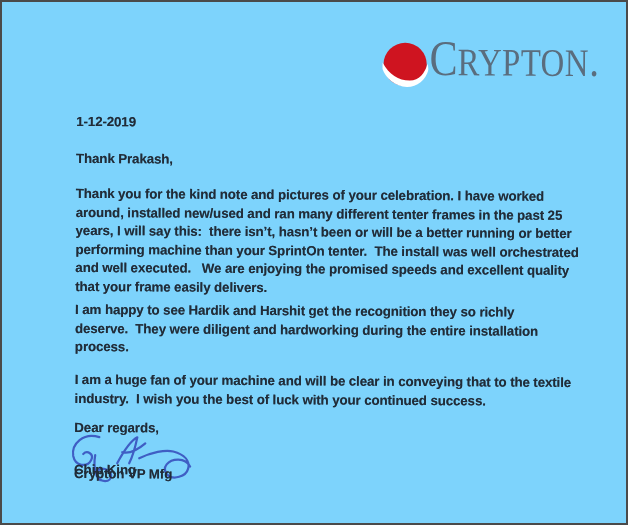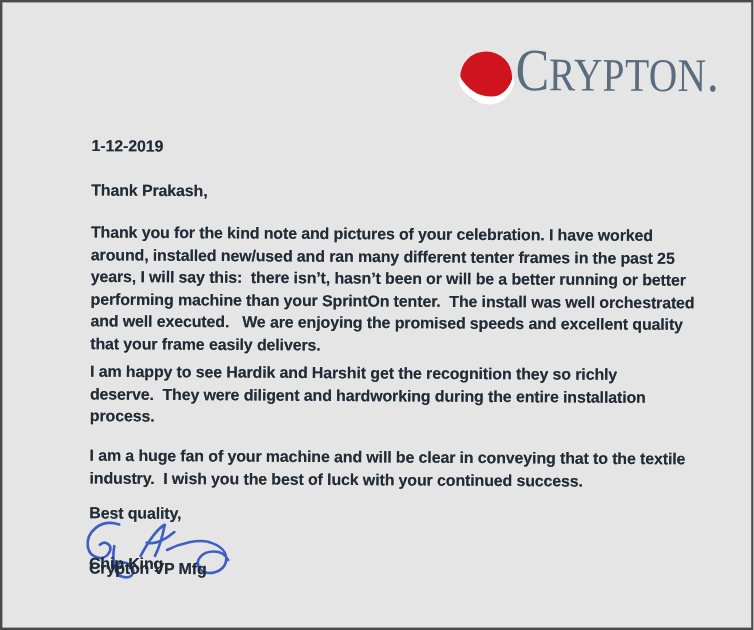--- a/index.html
+++ b/index.html
@@ -1,18 +1,18 @@
 <!DOCTYPE html>
 <html><head>
 <meta charset="utf-8">
 <style>
   html,body{margin:0;padding:0;background:#fff;}
   .page{
     position:relative;width:628px;height:525px;box-sizing:border-box;
-    background:#e5e5e5;border:2px solid #4a4a4a;overflow:hidden;
+    background:#7dd3fc;border:2px solid #4a4a4a;overflow:hidden;
     font-family:"Liberation Sans",sans-serif;
   }
   .scan{position:absolute;inset:0;transform:rotate(.35deg);transform-origin:40% 0;}
   
   .logo-ball{position:absolute;left:380px;top:37px;width:47px;height:49px;}
   .wordmark{
     position:absolute;left:428px;top:30px;white-space:nowrap;
     font-family:"Liberation Serif",serif;color:#5a6d7e;
     transform:scaleX(.84);transform-origin:left top;line-height:50px;
   }
@@ -49,21 +49,21 @@
       <span class="initial">C</span><span class="rest">RYPTON</span><span class="mark">.</span>
     </div>
 
     <div class="txt date">1-12-2019</div>
     <div class="txt salutation">Thank Prakash,</div>
 
     <div class="txt p1"><div>Thank you for the kind note and pictures of your celebration. I have worked</div><div>around, installed new/used and ran many different tenter frames in the past 25</div><div>years, I will say this:  there isn’t, hasn’t been or will be a better running or better</div><div>performing machine than your SprintOn tenter.  The install was well orchestrated</div><div>and well executed.   We are enjoying the promised speeds and excellent quality</div><div>that your frame easily delivers.</div></div>
     <div class="txt p2"><div>I am happy to see Hardik and Harshit get the recognition they so richly</div><div>deserve.  They were diligent and hardworking during the entire installation</div><div>process.</div></div>
     <div class="txt p3"><div>I am a huge fan of your machine and will be clear in conveying that to the textile</div><div>industry.  I wish you the best of luck with your continued success.</div></div>
 
-    <div class="txt closing">Best quality,</div>
+    <div class="txt closing">Dear regards,</div>
 
     <svg class="sig" viewBox="0 0 134 58" fill="none" stroke-width="2.2" stroke-linecap="round" stroke-linejoin="round">
       <path d="M34,8 C18,3 6,15 8,27 C10,37 22,39 26,31 C29,25 22,21 18,25" stroke="#3f5ec4"></path>
       <path d="M30,26 C28,38 30,52 40,52 C48,52 48,42 40,40 C32,38 28,46 35,51" stroke="#3f5ec4"></path>
       <path d="M52,34 C59,21 66,11 72,8 C70,18 68,26 64,34 M57,23 C65,25 73,20 80,14" stroke="#3f5ec4"></path>
       <path d="M74,29 C86,23 100,20 108,22 C119,25 125,31 123,39 C121,47 108,51 102,45 C96,38 103,30 113,30 C119,30 123,33 125,37" stroke="#3f5ec4"></path>
     </svg>
 
     <div class="txt signed-name">Chip King</div>
     <div class="txt signed-title">Crypton VP Mfg</div>

